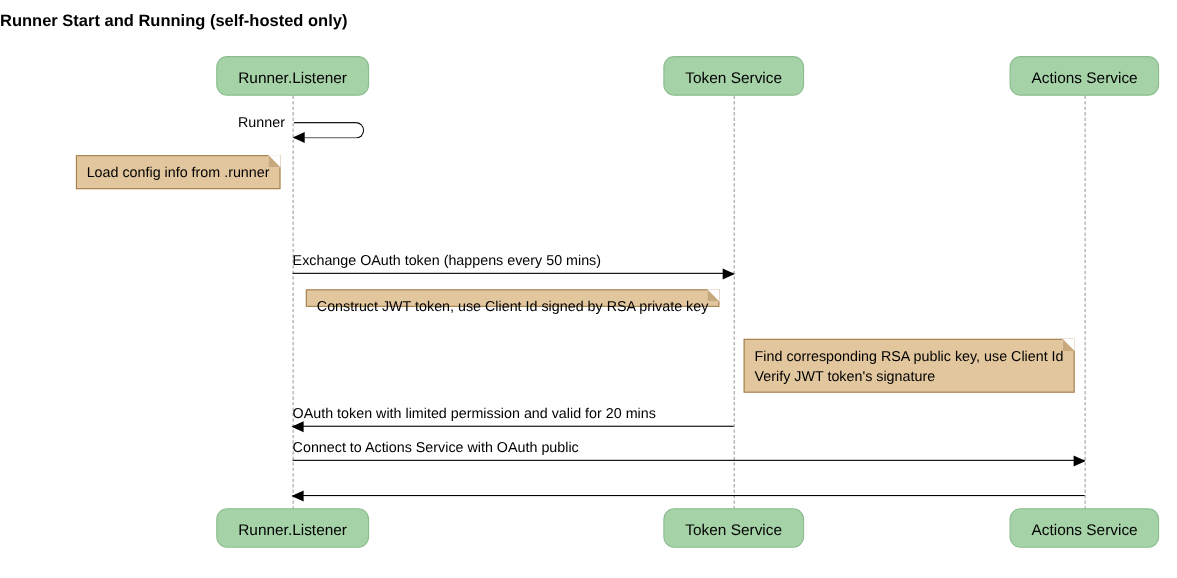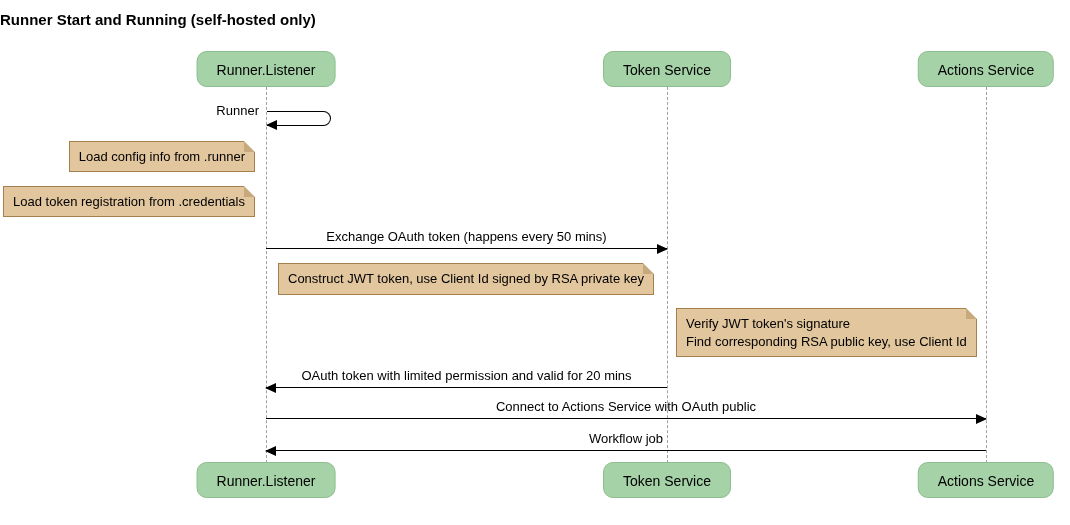--- a/index.html
+++ b/index.html
@@ -82,21 +82,20 @@
 
   .msg {
     position: absolute;
     height: 21px;
   }
   .msg .lbl {
     position: absolute;
     left: 0;
     right: 0;
     bottom: 5px;
-    text-align: center;
     font-size: 13px;
     white-space: nowrap;
   }
   .msg .line {
     position: absolute;
     left: 0;
     right: 0;
     bottom: 0;
     height: 0;
     border-top: 1px solid var(--arrow);
@@ -169,29 +168,26 @@
   <div class="participant top" style="left:667px;">Token Service</div>
   <div class="participant top" style="left:986px;">Actions Service</div>
 
   <div class="self-label">Runner</div>
   <div class="self-loop"></div>
   <div class="self-arrow"></div>
 
   <div class="note" style="right:815px; top:141px; height:31px; line-height:17px;">
     <span class="note-line">Load config info from .runner</span>
   </div>
-  <div class="note" style="right:815px; top:186px; height:31px; line-height:17px;">
-    <span class="note-line">Load token registration from .credentials</span>
-  </div>
-  <div class="note" style="left:278px; top:263px; height:32px; line-height:18px;">
+  <div class="note" style="left:278px; top:263px; height:16px; line-height:18px;">
     <span class="note-line">Construct JWT token, use Client Id signed by RSA private key</span>
   </div>
   <div class="note" style="left:676px; top:308px; height:49px;">
+    <span class="note-line">Find corresponding RSA public key, use Client Id</span>
     <span class="note-line">Verify JWT token's signature</span>
-    <span class="note-line">Find corresponding RSA public key, use Client Id</span>
   </div>
 
   <div class="msg" style="left:266px; width:401px; top:228px;">
     <div class="lbl">Exchange OAuth token (happens every 50 mins)</div>
     <div class="line"></div>
     <div class="head-right"></div>
   </div>
 
   <div class="msg" style="left:266px; width:401px; top:367px;">
     <div class="lbl">OAuth token with limited permission and valid for 20 mins</div>
@@ -199,21 +195,20 @@
     <div class="head-left"></div>
   </div>
 
   <div class="msg" style="left:266px; width:720px; top:398px;">
     <div class="lbl">Connect to Actions Service with OAuth public</div>
     <div class="line"></div>
     <div class="head-right"></div>
   </div>
 
   <div class="msg" style="left:266px; width:720px; top:430px;">
-    <div class="lbl">Workflow job</div>
     <div class="line"></div>
     <div class="head-left"></div>
   </div>
 
   <div class="participant bottom" style="left:266px;">Runner.Listener</div>
   <div class="participant bottom" style="left:667px;">Token Service</div>
   <div class="participant bottom" style="left:986px;">Actions Service</div>
 
 </div>
 

